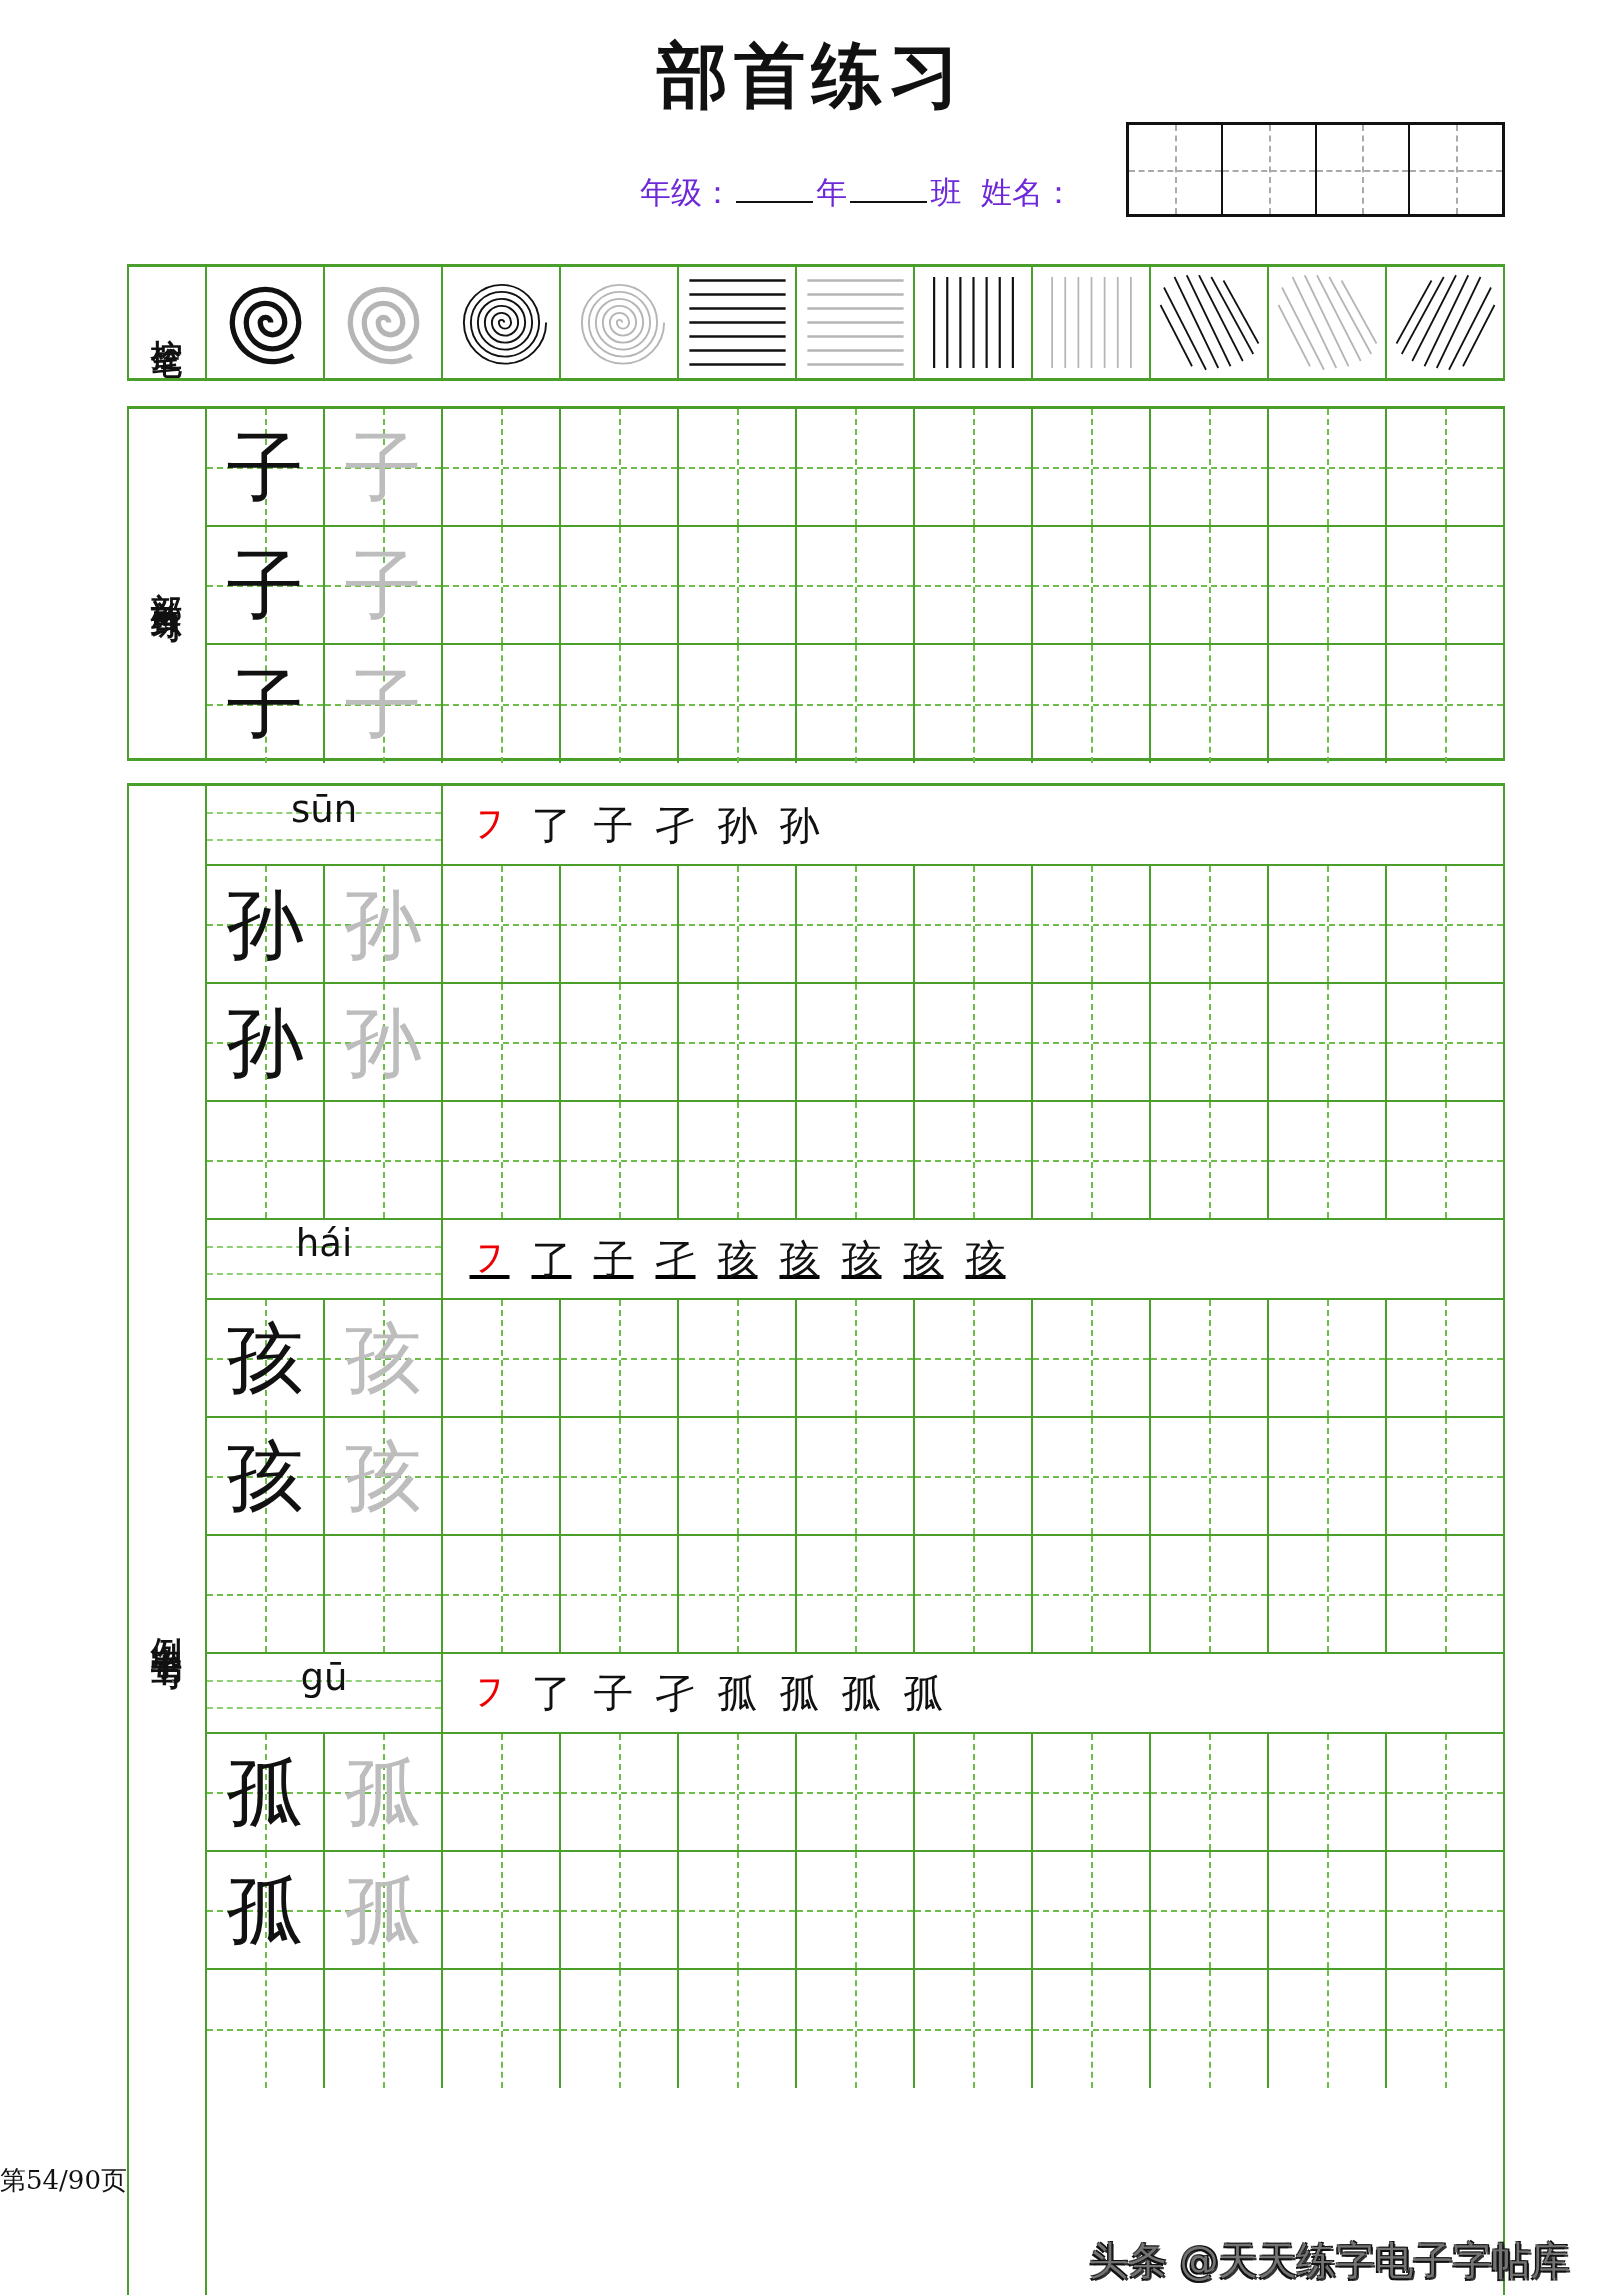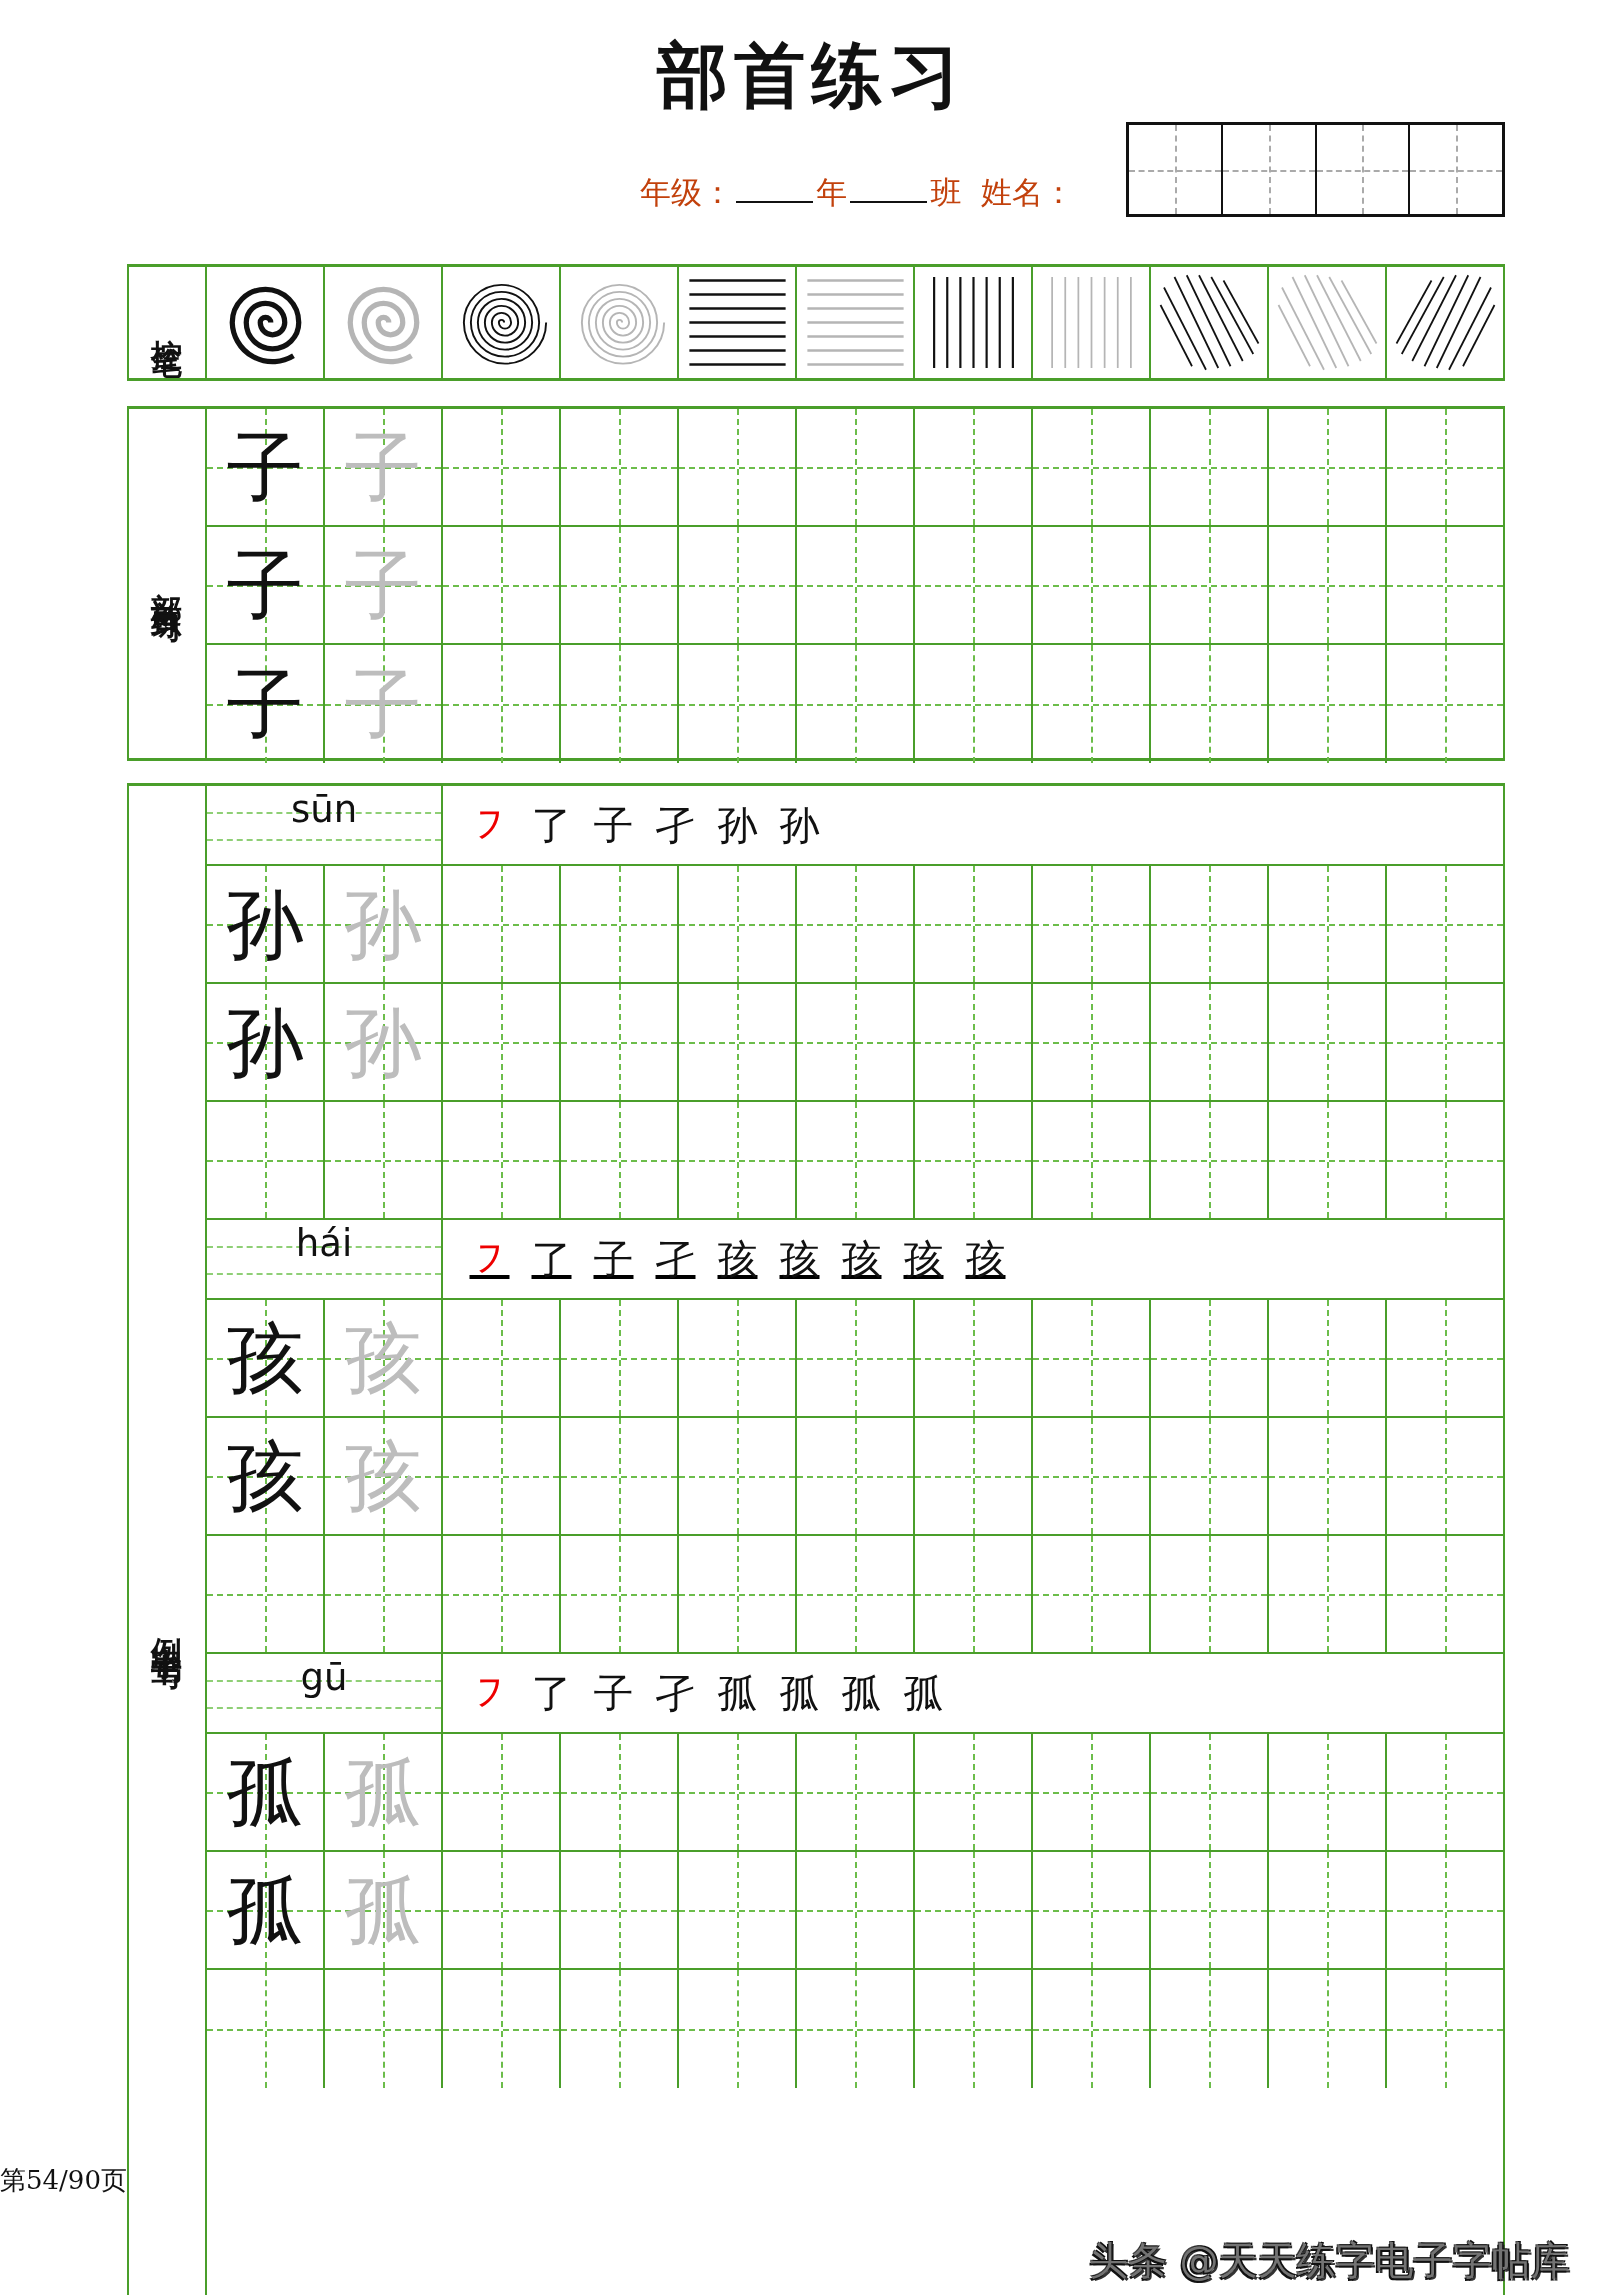--- a/index.html
+++ b/index.html
@@ -1,19 +1,19 @@
 <!DOCTYPE html>
 <html style="font-size:12.4px"><head>
 <meta charset="utf-8">
 <style>
   *{margin:0;padding:0;box-sizing:border-box;}
   body{width:1623px;height:2295px;background:#fff;position:relative;overflow:hidden;font-family:"DejaVu Serif",serif;}
   .abs{position:absolute;}
   #title{left:0;width:1623px;top:29px;text-align:center;font-size:71px;font-weight:bold;letter-spacing:6.2px;color:#111;font-family:"DejaVu Serif",serif;}
-  #info{left:640px;top:172px;font-size:31px;color:#c2410c;white-space:nowrap;font-family:"DejaVu Sans",sans-serif;}
+  #info{left:640px;top:172px;font-size:31px;color:#6d28d9;white-space:nowrap;font-family:"DejaVu Sans",sans-serif;}
   #info .blank{display:inline-block;width:77px;border-bottom:2.3px solid #111;margin:0 3.1px;vertical-align:baseline;}
   #namebox{left:1126px;top:122px;width:379px;height:95px;border:3.1px solid #111;display:flex;}
   #namebox .nc{flex:1;position:relative;border-right:2.3px solid #111;}
   #namebox .nc:last-child{border-right:none;}
   #namebox .nc::before{content:"";position:absolute;left:50%;top:0;bottom:0;border-left:2.3px dashed #aaa;}
   #namebox .nc::after{content:"";position:absolute;top:50%;left:0;right:0;border-top:2.3px dashed #aaa;}
 
   .block{position:absolute;left:127px;width:1378px;border:2.3px solid #4a9e2a;border-top-width:3.9px;border-bottom-width:3.9px;}
   .label-col{position:absolute;left:0;top:0;bottom:0;width:78px;border-right:2.3px solid #4a9e2a;display:flex;align-items:center;justify-content:center;}
   .vlabel{writing-mode:vertical-rl;text-orientation:upright;font-size:31px;font-weight:bold;letter-spacing:7.7px;color:#111;font-family:"DejaVu Serif",serif;}

